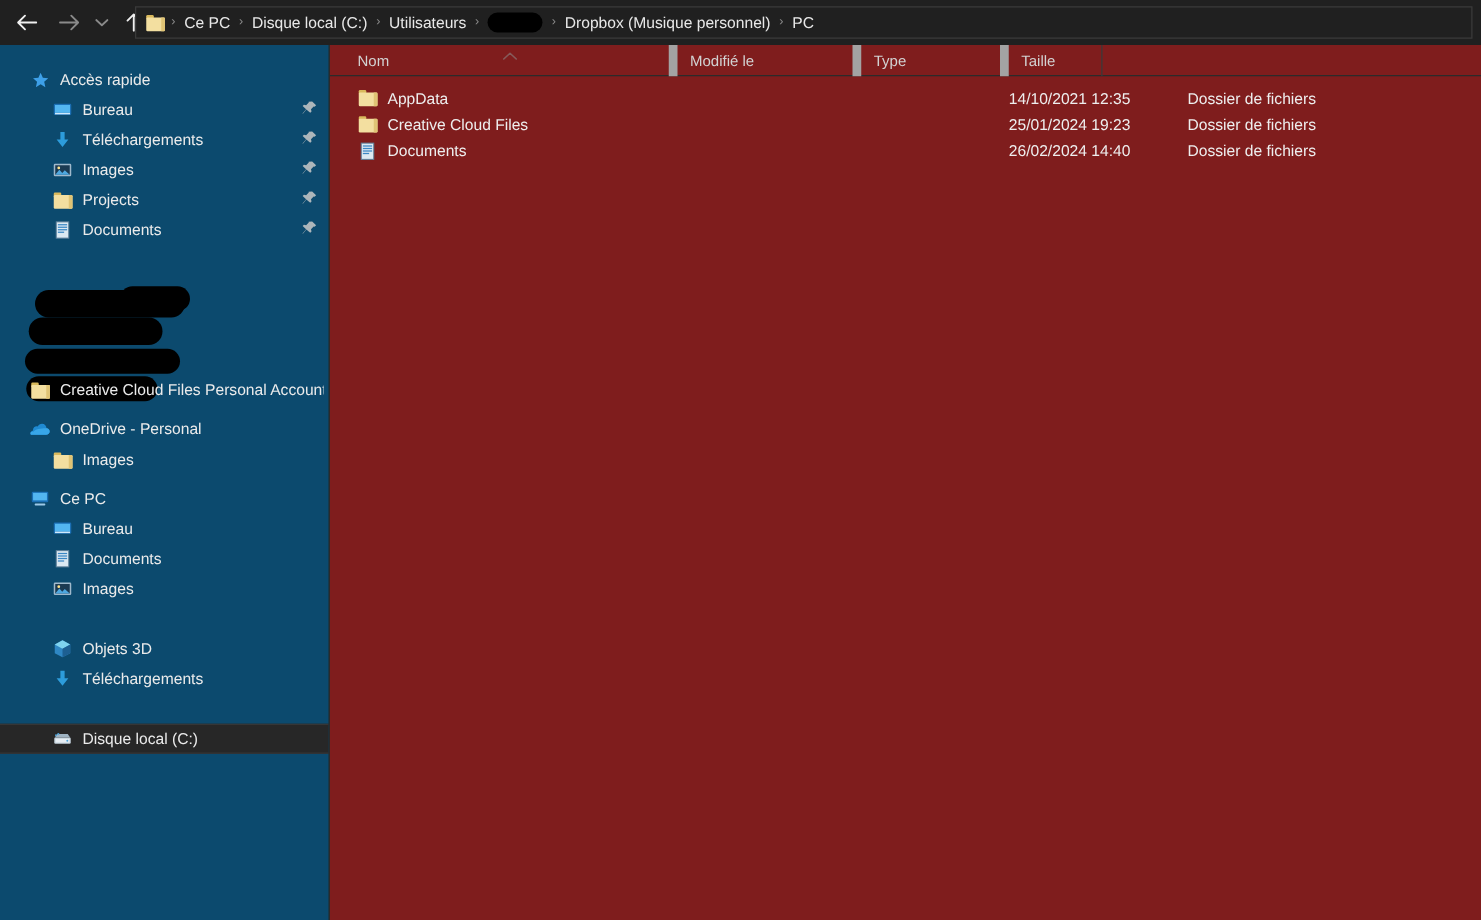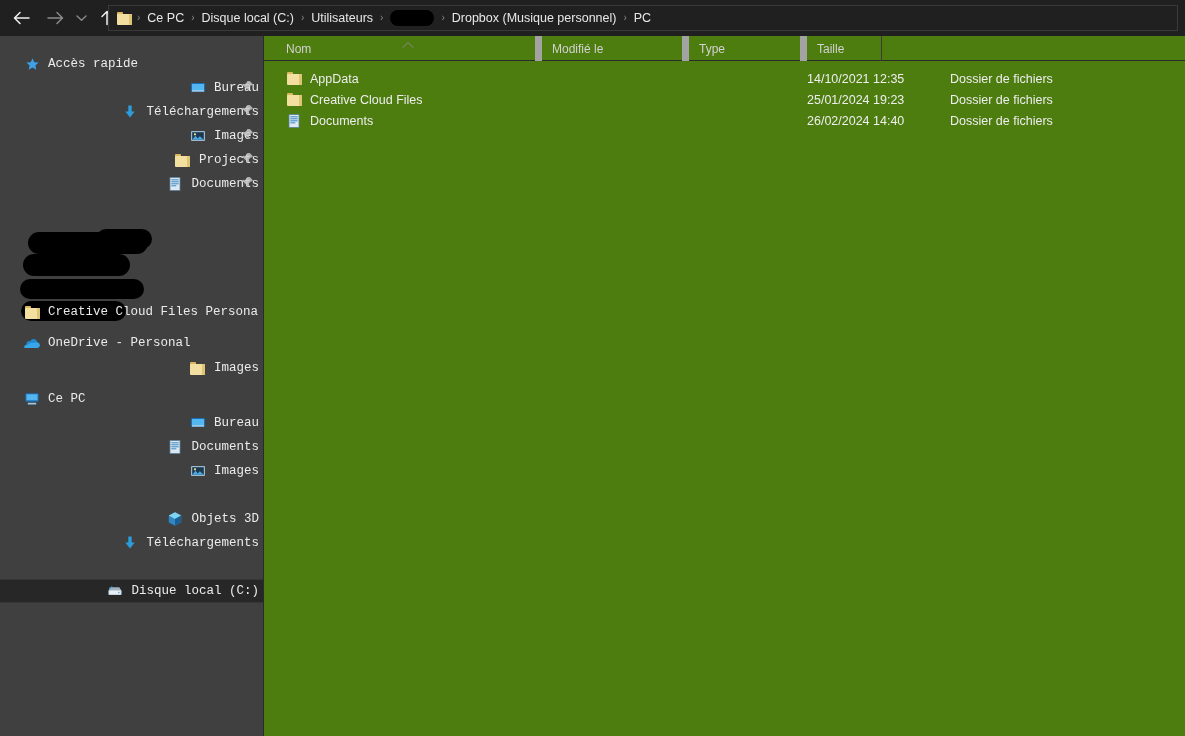--- a/index.html
+++ b/index.html
@@ -84,23 +84,22 @@
     position: absolute; right: 0; top: 2px;
     width: 3px; height: 11px;
     background: #e0c475;
     border-radius: 0 1px 1px 0;
   }
 
   
   #sidebar {
     position: absolute; left: 0; top: 36px;
     width: 263px; height: 700px;
-    background: #404040;
+    background: #0c4a6e;
     overflow: hidden;
-    font-family: Liberation Mono, monospace;
   }
   #sidebar-scroll-track {
     position: absolute; left: 0; top: 36px;
     width: 5px; height: 700px;
     background: #1b1b1b;
   }
   #sidebar-scroll-thumb {
     position: absolute; left: 1px; top: 396px;
     width: 3px; height: 112px;
     background: #2e2e2e;
@@ -119,40 +118,40 @@
     margin-right: 8px;
     display: flex; align-items: center; justify-content: center;
   }
   .sb-item .lbl {
     font-size: 12.5px;
     color: #ebebeb;
     line-height: 16px;
     overflow: hidden;
   }
   .sb-item.root { padding-left: 24px; }
-  .sb-item.child { padding-left: 42px; justify-content: flex-end; }
+  .sb-item.child { padding-left: 42px; }
   .sb-item.selected {
     background: #272727;
     border: 1px solid #363636;
     border-left: none; border-right: none;
   }
   .pin {
     position: absolute; right: 8px; top: 4px;
     width: 14px; height: 14px;
     opacity: .85;
   }
 
   
   #redaction { position: absolute; left: 0; top: 0; width: 263px; height: 700px; pointer-events: none; }
 
   
   #content {
     position: absolute; left: 264px; top: 36px;
     width: 921px; height: 700px;
-    background: #4d7c0f;
+    background: #7f1d1d;
   }
   #divider {
     position: absolute; left: 263px; top: 36px;
     width: 1px; height: 700px;
     background: #2b2b2b;
   }
 
   #colheader {
     position: absolute; left: 0; top: 0;
     width: 921px; height: 25px;

